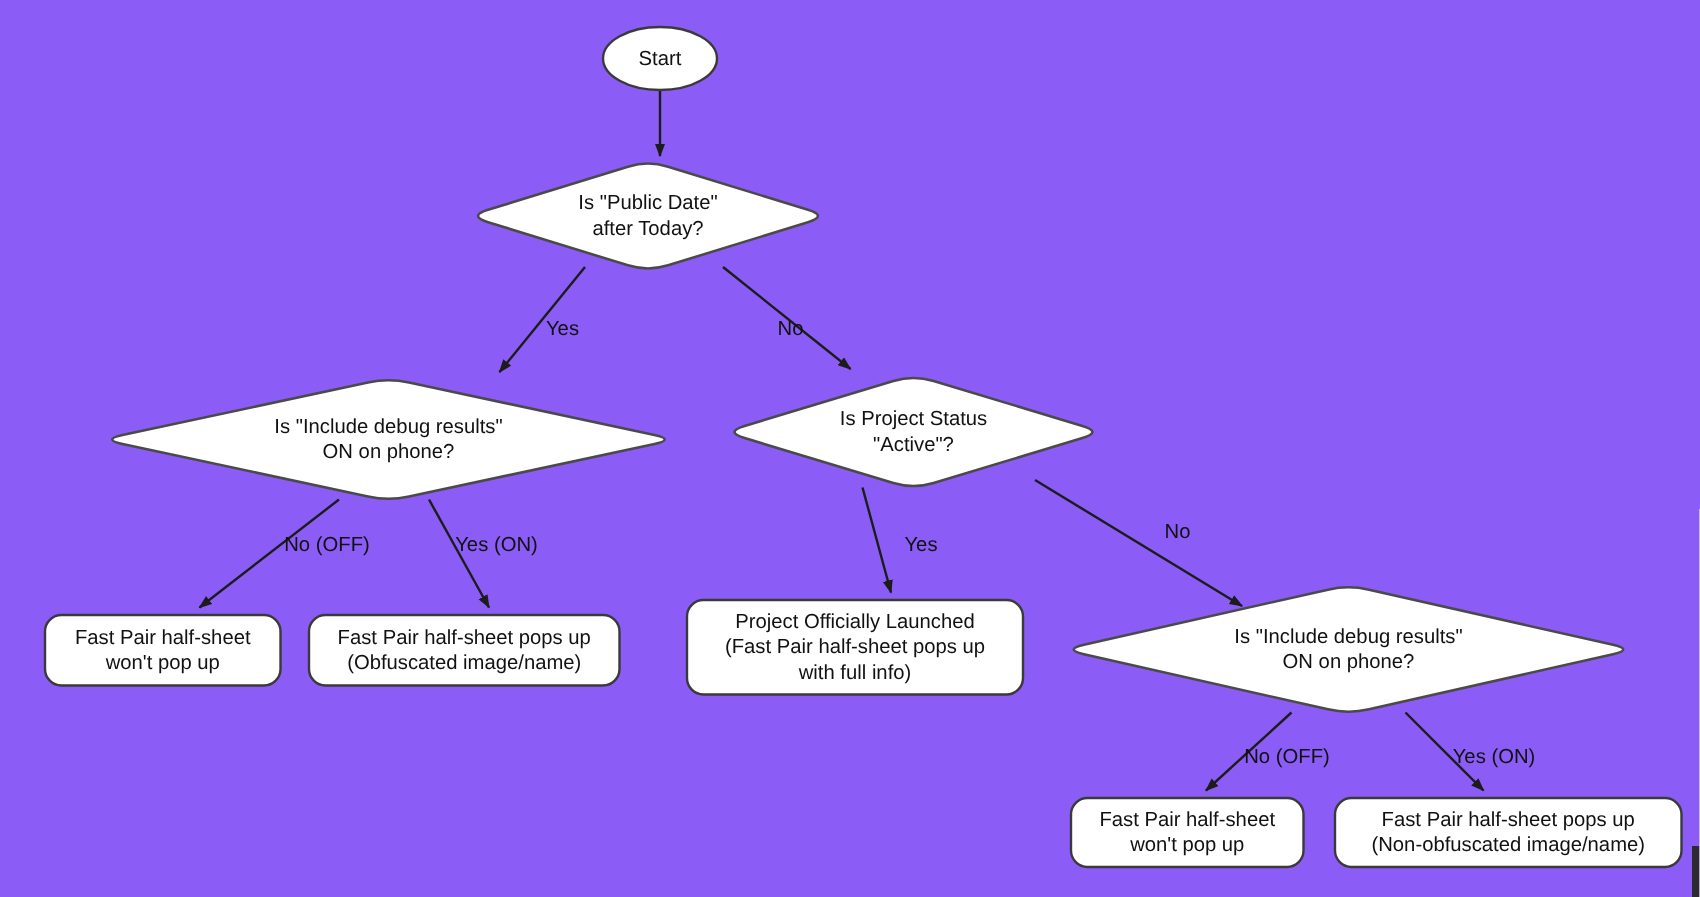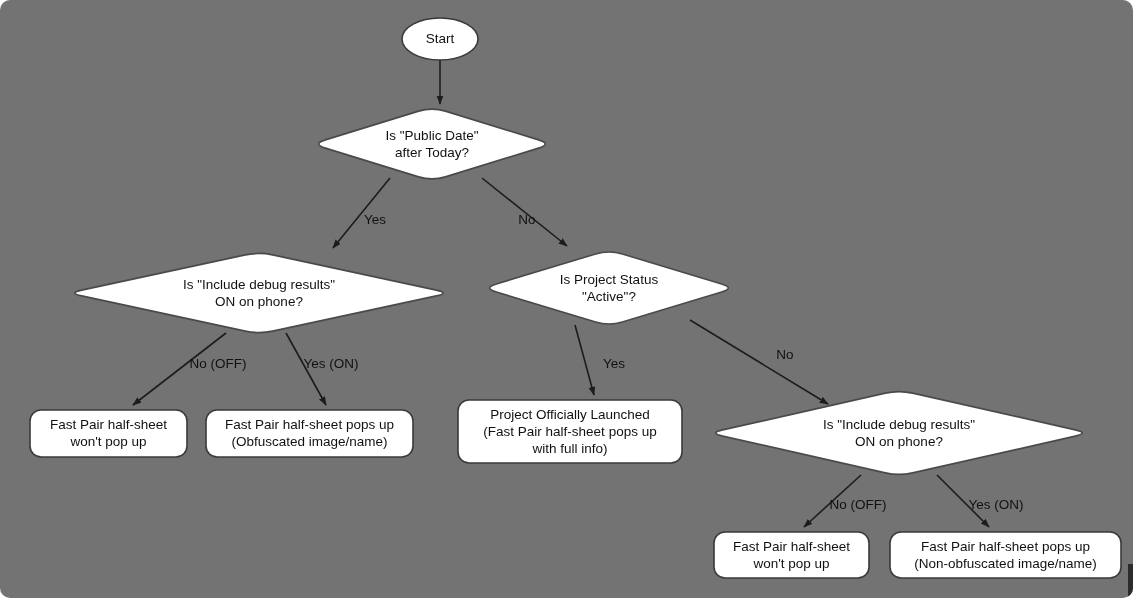--- a/index.html
+++ b/index.html
@@ -7,23 +7,22 @@
     padding: 0;
     background: #ffffff;
   }
   body {
     font-family: "Liberation Sans", sans-serif;
   }
   #flow-root {
     position: relative;
     width: 1133px;
     height: 598px;
-    background: #737373;
+    background: #8b5cf6;
     overflow: hidden;
-    border-radius: 10px;
   }
   #flow-svg {
     position: absolute;
     left: 0;
     top: 0;
     width: 1133px;
     height: 598px;
   }
   .node-shape {
     fill: #ffffff;

